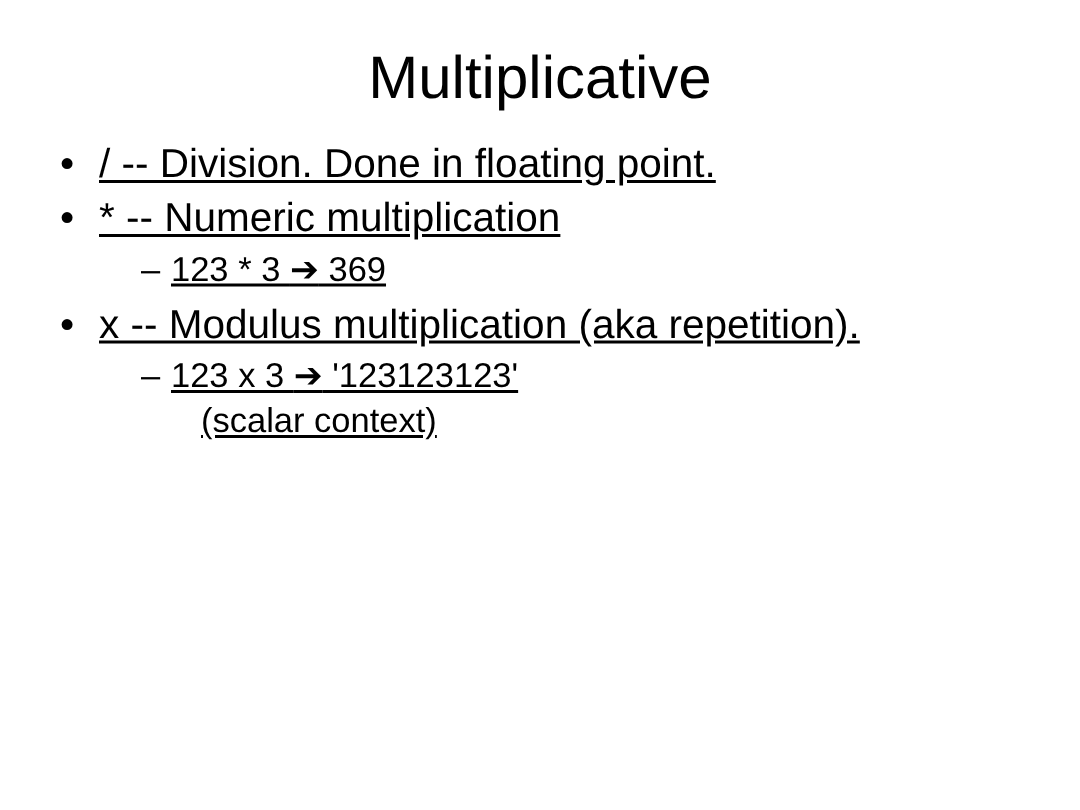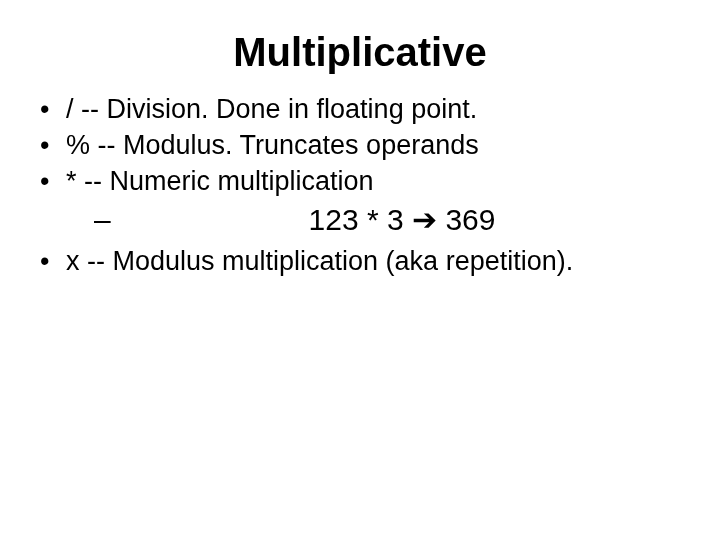--- a/index.html
+++ b/index.html
@@ -13,49 +13,49 @@
   }
   .slide {
     box-sizing: border-box;
     width: 720px;
     height: 540px;
     padding: 20px 30px 20px 30px;
   }
   .title {
     text-align: center;
     font-size: 40px;
-    font-weight: bold;
+    font-weight: normal;
     margin: 10px 0 18px 0;
   }
   ul.lvl1 {
     list-style: none;
     padding: 0;
     margin: 0 0 0 10px;
     font-size: 27px;
     line-height: 1.25;
+    text-decoration: underline;
   }
   ul.lvl1 > li {
     position: relative;
     padding-left: 26px;
     margin: 2px 0;
   }
   ul.lvl1 > li::before {
     content: "•";
     position: absolute;
     left: 0;
     top: 0;
     font-size: 27px;
   }
   ul.lvl2 {
     list-style: none;
     padding: 0;
     margin: 2px 0 6px 28px;
-    font-size: 30px;
+    font-size: 23px;
     line-height: 1.3;
-    text-align: center;
   }
   ul.lvl2 > li {
     position: relative;
     padding-left: 20px;
     margin: 1px 0;
   }
   ul.lvl2 > li::before {
     content: "–";
     position: absolute;
     left: 0;
@@ -70,28 +70,31 @@
   }
 </style>
 </head>
 <body>
 
 <div class="slide">
   <div class="title">Multiplicative</div>
 
   <ul class="lvl1">
     <li><span>/   -- Division.  Done in floating point.</span></li>
-    <li><span>% -- Modulus.  Truncates operands</span></li>
     <li>
       <span>*  -- Numeric multiplication</span>
       <ul class="lvl2">
         <li>
           <span>123 * 3 </span><span class="arrow">➔</span><span> 369</span>
         </li>
       </ul>
     </li>
     <li>
       <span>x  -- Modulus multiplication (aka repetition).</span>
       <ul class="lvl2">
+        <li>
+          <span>123 x 3  </span><span class="arrow">➔</span><span> '123123123'</span>
+          <span class="cont">(scalar context)</span>
+        </li>
       </ul>
     </li>
   </ul>
 </div>
 
 </body></html>

